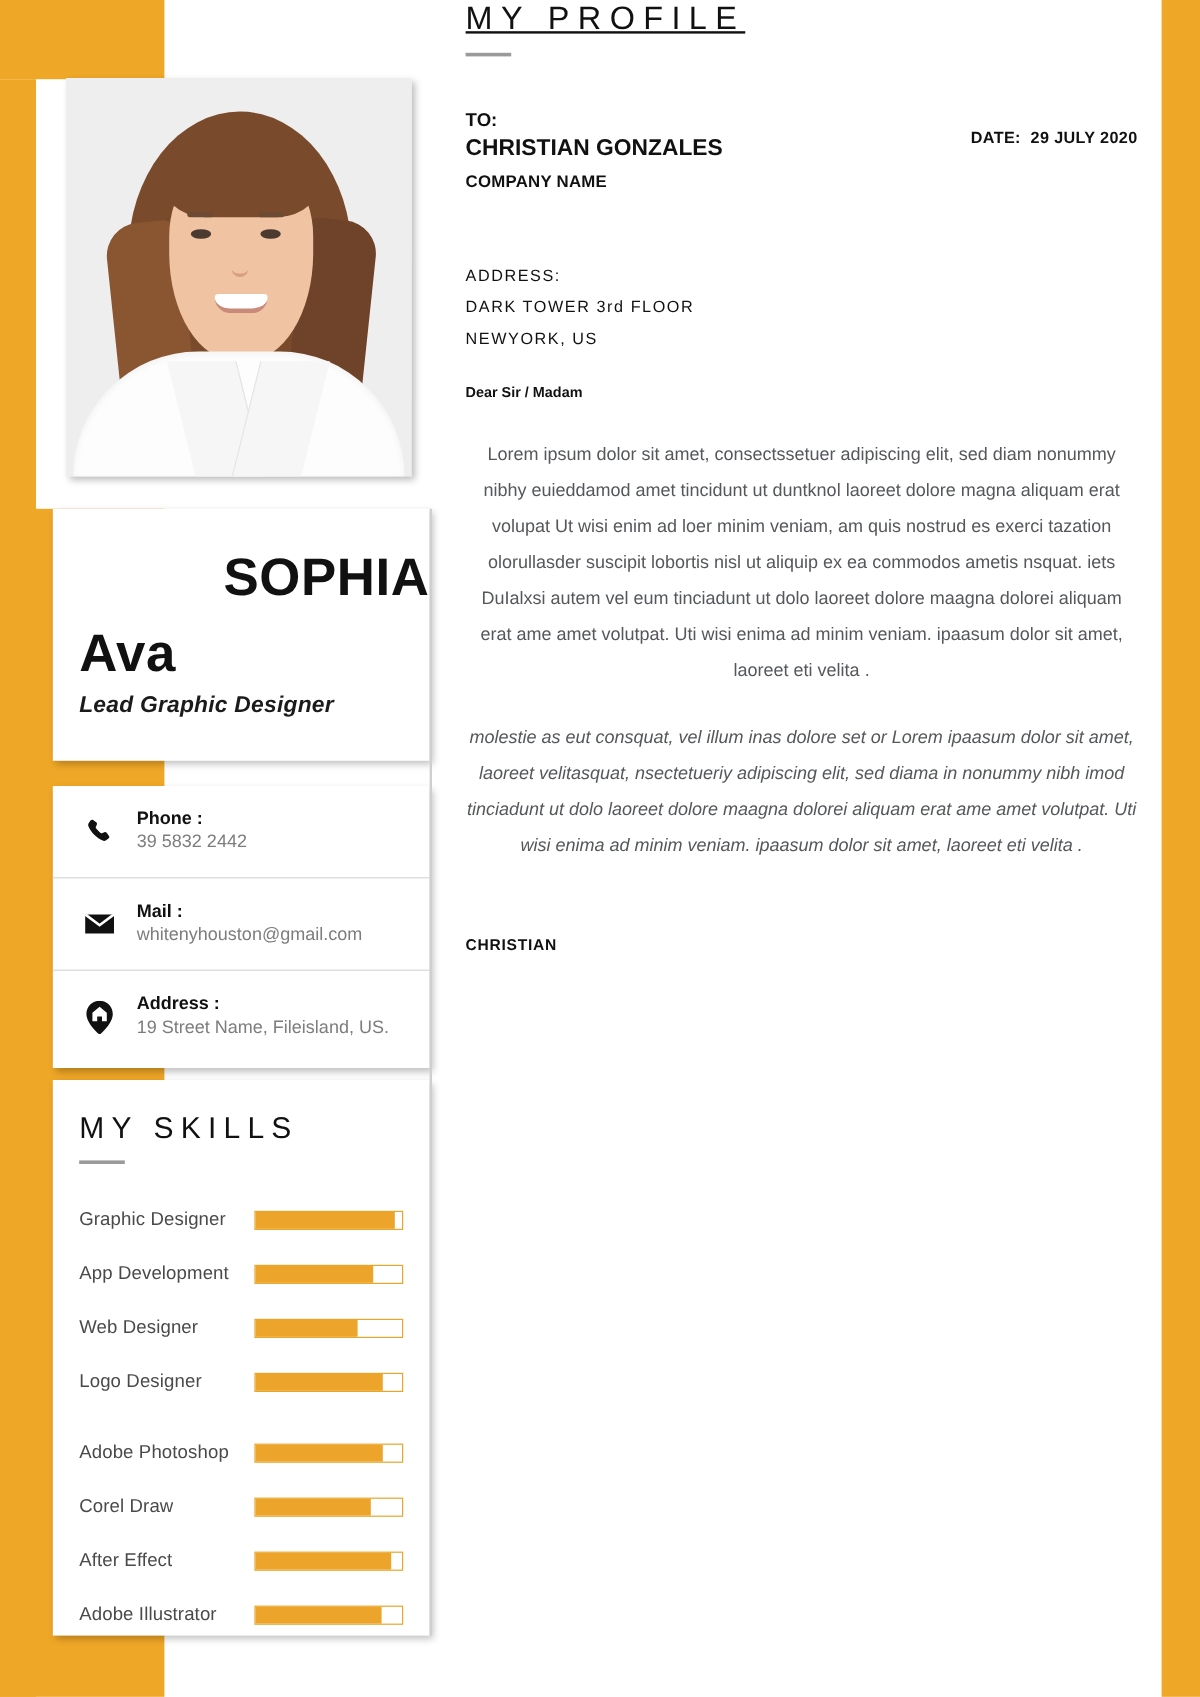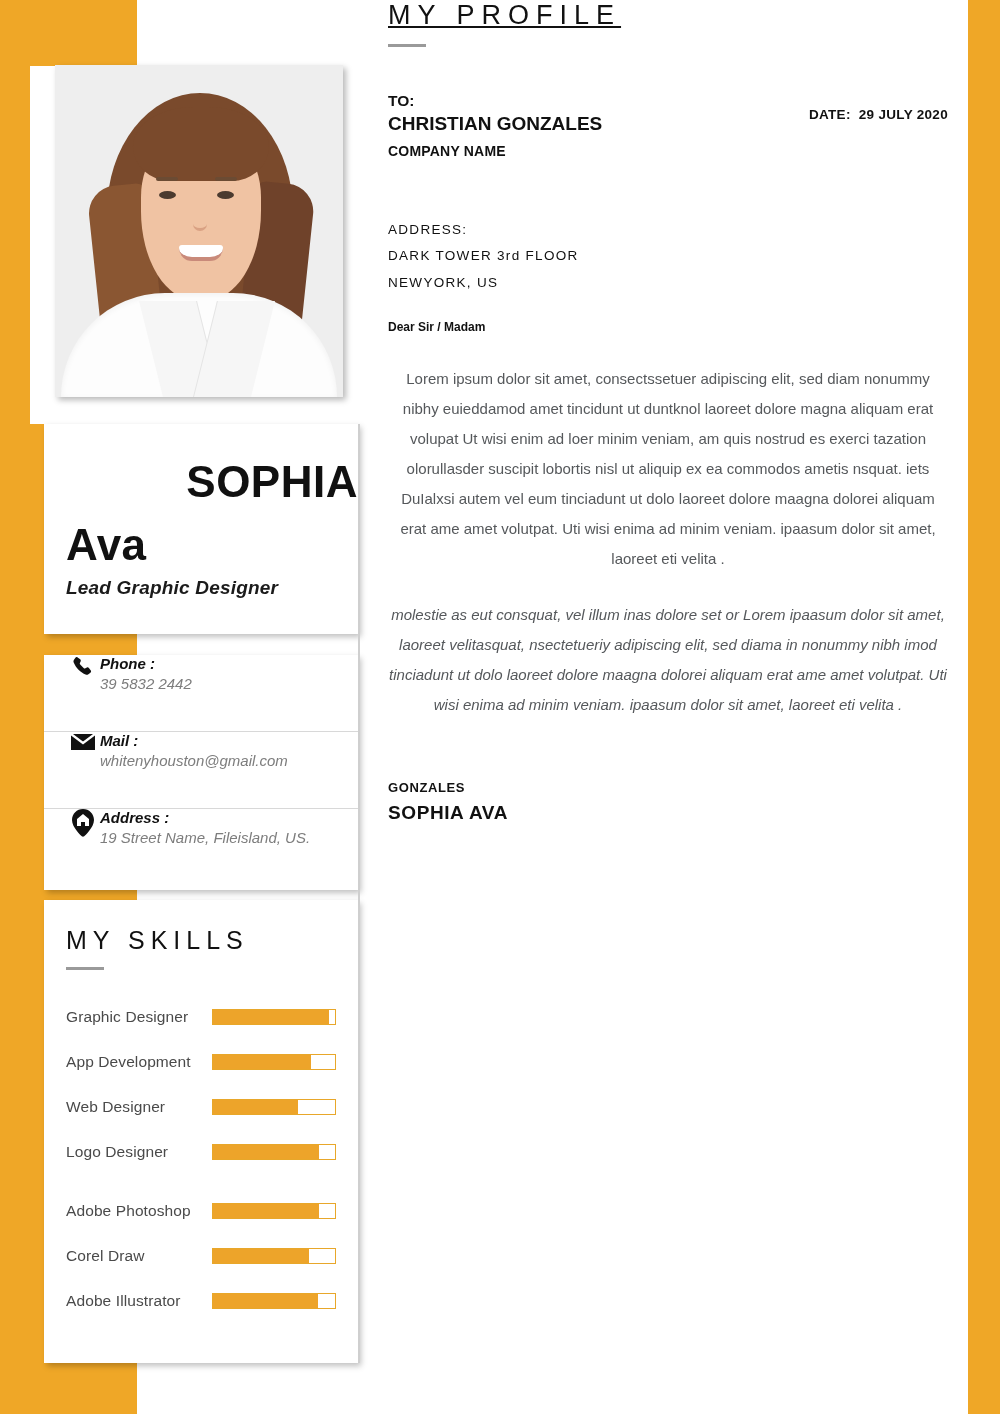--- a/index.html
+++ b/index.html
@@ -117,24 +117,23 @@
     font-size:44px; font-weight:bold; letter-spacing:0.5px;
     line-height:1.12; color:#111;margin-top:15px;
   }
   .name-role {
     margin-top:8px; font-size:19px; font-style:italic;
     font-weight:bold; color:#1b1b1b; letter-spacing:0.2px;
   }
 
   .contact-card { top:655px; height:235px; }
   .contact-row {
-    display:flex; align-items:flex-start; 
+    display:flex; align-items:center; gap:14px;
     height:77px; padding-left:22px;
     border-bottom:1px solid #d8d8d8;
-    font-style:italic;
   }
   .contact-row:last-child { border-bottom:none; }
   .contact-ico {
     width:34px; display:flex; align-items:center; justify-content:center;
     flex:0 0 34px;
   }
   .contact-text .c-label {
     font-size:15px; font-weight:bold; color:#111; line-height:1.25;
   }
   .contact-text .c-value {
@@ -316,20 +315,26 @@
           <span class="bar-fill" style="width: 87%;"></span>
         </span>
       </div>
       <div class="skill-row">
         <span class="skill-name">Corel Draw</span>
         <span class="bar-outer">
           <span class="bar-fill" style="width: 79%;"></span>
         </span>
       </div>
       <div class="skill-row">
+        <span class="skill-name">After Effect</span>
+        <span class="bar-outer">
+          <span class="bar-fill" style="width: 93%;"></span>
+        </span>
+      </div>
+      <div class="skill-row">
         <span class="skill-name">Adobe Illustrator</span>
         <span class="bar-outer">
           <span class="bar-fill" style="width: 86%;"></span>
         </span>
       </div>
     </div>
   </div>
 
   <div class="sidebar-divider"></div>
 
@@ -353,18 +358,17 @@
       <div>DARK TOWER 3rd FLOOR</div>
       <div>NEWYORK, US</div>
     </div>
 
     <div class="greeting">Dear Sir / Madam</div>
 
     <div class="para">Lorem ipsum dolor sit amet, consectssetuer adipiscing elit, sed diam nonummy nibhy euieddamod amet tincidunt ut duntknol laoreet dolore magna aliquam erat volupat Ut wisi enim ad loer minim veniam, am quis nostrud es exerci tazation  olorullasder suscipit lobortis nisl ut aliquip ex ea commodos ametis  nsquat. iets DuIalxsi autem vel eum tinciadunt ut dolo laoreet dolore maagna dolorei aliquam erat ame amet volutpat. Uti wisi enima ad minim veniam. ipaasum dolor sit amet, laoreet eti velita .</div>
     <div class="para second">molestie as eut consquat, vel illum inas dolore set or Lorem ipaasum dolor sit amet, laoreet velitasquat, nsectetueriy adipiscing elit, sed diama in nonummy nibh  imod tinciadunt ut dolo laoreet dolore maagna dolorei aliquam erat ame amet volutpat. Uti wisi enima ad minim veniam. ipaasum dolor sit amet, laoreet eti velita .</div>
 
     <div class="sign-block">
-      <div class="sign-label">GONZALES</div>
-      <div class="sign-name">SOPHIA AVA</div>
+      <div class="sign-label">CHRISTIAN</div>
     </div>
 
   </div>
 </div>
 
 </body></html>

